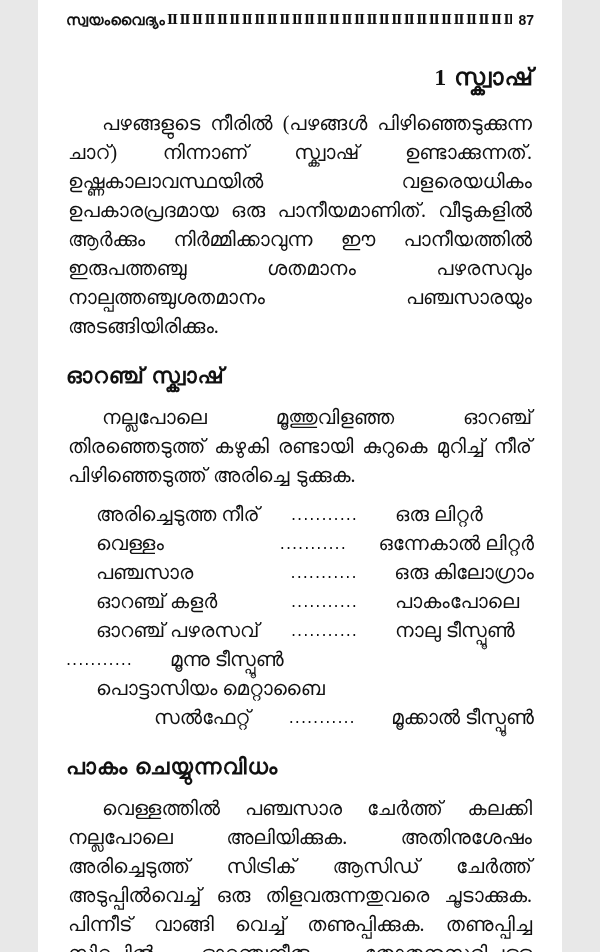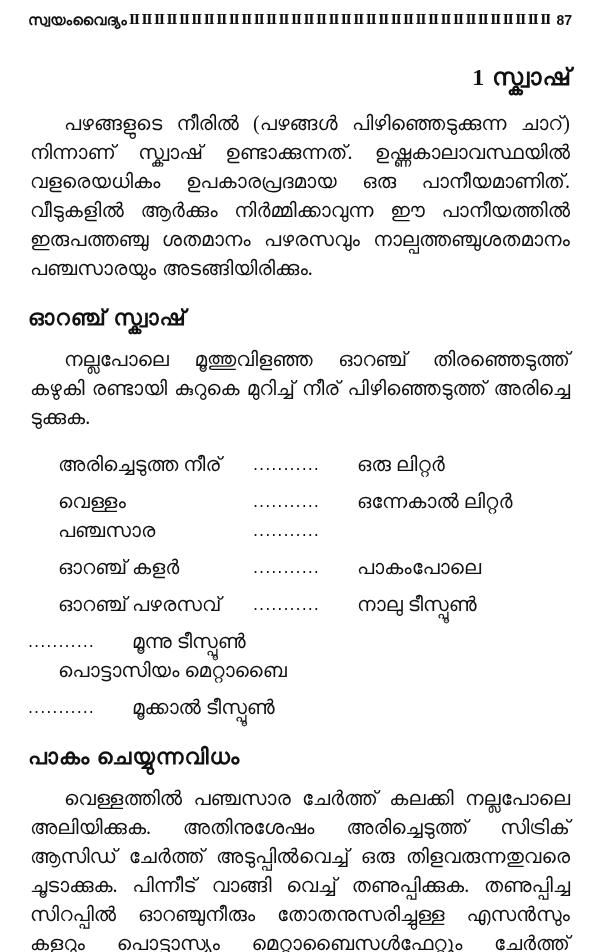--- a/index.html
+++ b/index.html
@@ -3,21 +3,21 @@
 <meta charset="utf-8">
 <style>
   html, body {
     margin: 0;
     padding: 0;
     background: #e8e8e8;
     font-family: "Liberation Serif", "DejaVu Serif", serif;
   }
   .page {
     position: relative;
-    width: 600px;
+    width: 524px;
     height: 952px;
     margin: 0 auto;
     background: #ffffff;
     color: #111;
     overflow: hidden;
     box-sizing: border-box;
     padding: 8px 28px 10px 28px;
   }
   
   .running-header {
@@ -94,21 +94,20 @@
     white-space: nowrap;
     overflow: hidden;
     letter-spacing: 1px;
     font-family: "DejaVu Sans", sans-serif;
     font-size: 16px;
   }
   .ing-qty {
     flex: 1;
     white-space: nowrap;
     padding-left: 12px;
-    margin-top: 8px;
   }
 </style>
 </head>
 <body>
 
 <div class="page">
 
   <div class="running-header">
     <span class="running-title">സ്വയംവൈദ്യം</span>
     <span class="chain-separator">ⅡⅡⅡⅡⅡⅡⅡⅡⅡⅡⅡⅡⅡⅡⅡⅡⅡⅡⅡⅡⅡⅡⅡⅡⅡⅡⅡⅡⅡⅡⅡⅡⅡⅡⅡⅡⅡⅡⅡⅡⅡⅡⅡⅡⅡⅡⅡⅡⅡⅡⅡⅡⅡⅡⅡⅡ</span>
@@ -130,39 +129,41 @@
       <span class="ing-qty">ഒരു ലിറ്റർ</span>
     </div>
     <div class="ing-row">
       <span class="ing-name">വെള്ളം</span>
       <span class="ing-dots">...........</span>
       <span class="ing-qty">ഒന്നേകാൽ ലിറ്റർ</span>
     </div>
     <div class="ing-row">
       <span class="ing-name">പഞ്ചസാര</span>
       <span class="ing-dots">...........</span>
+      <span class="ing-qty">ഒരു കിലോഗ്രാം</span>
     </div>
     <div class="ing-row">
       <span class="ing-name">ഓറഞ്ച് കളർ</span>
       <span class="ing-dots">...........</span>
       <span class="ing-qty">പാകംപോലെ</span>
     </div>
     <div class="ing-row">
       <span class="ing-name">ഓറഞ്ച് പഴരസവ്</span>
       <span class="ing-dots">...........</span>
       <span class="ing-qty">നാലു ടീസ്പൂൺ</span>
     </div>
     <div class="ing-row">
       <span class="ing-dots">...........</span>
       <span class="ing-qty">മൂന്നു ടീസ്പൂൺ</span>
     </div>
     <div class="ing-row">
       <span class="ing-name full-width">പൊട്ടാസിയം മെറ്റാബൈ</span>
     </div>
     <div class="ing-row">
+      <span class="ing-name indented">സൽഫേറ്റ്</span>
       <span class="ing-dots">...........</span>
       <span class="ing-qty">മൂക്കാൽ ടീസ്പൂൺ</span>
     </div>
   </div>
 
   <div class="sub-heading">പാകം ചെയ്യുന്നവിധം</div>
 
   <p class="body-para">വെള്ളത്തിൽ പഞ്ചസാര ചേർത്ത് കലക്കി നല്ലപോലെ അലിയിക്കുക. അതിനുശേഷം അരിച്ചെടുത്ത് സിട്രിക് ആസിഡ് ചേർത്ത് അടുപ്പിൽവെച്ച് ഒരു തിളവരുന്നതുവരെ ചൂടാക്കുക. പിന്നീട് വാങ്ങി വെച്ച് തണുപ്പിക്കുക. തണുപ്പിച്ച സിറപ്പിൽ ഓറഞ്ചുനീരും തോതനുസരിച്ചുള്ള എസൻസും കളറും പൊട്ടാസ്യം മെറ്റാബൈസൾഫേറ്റും ചേർത്ത് നന്നായി ഇളക്കി കുപ്പികളിലാക്കി മൂടി സൂക്ഷിച്ചുവയ്ക്കുക.</p>
 
 </div>

